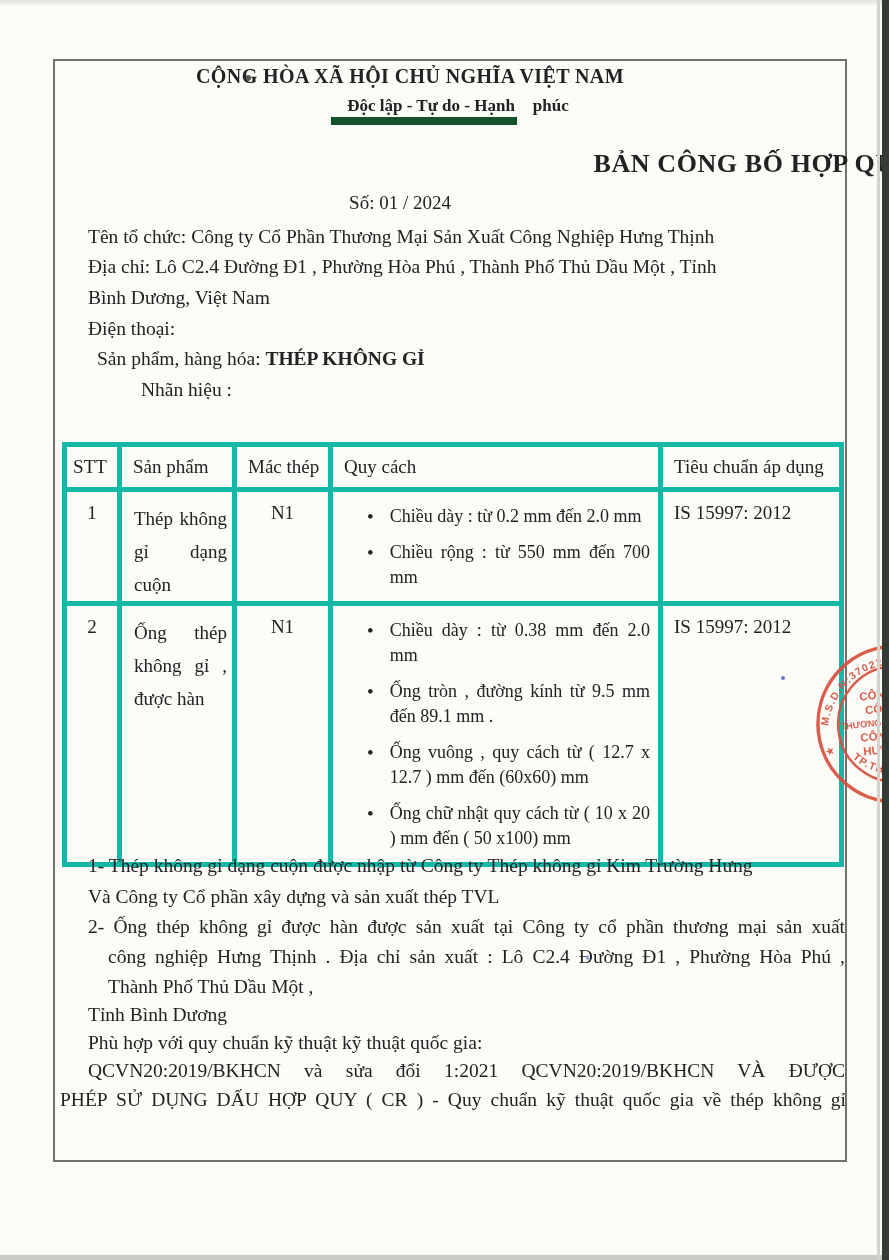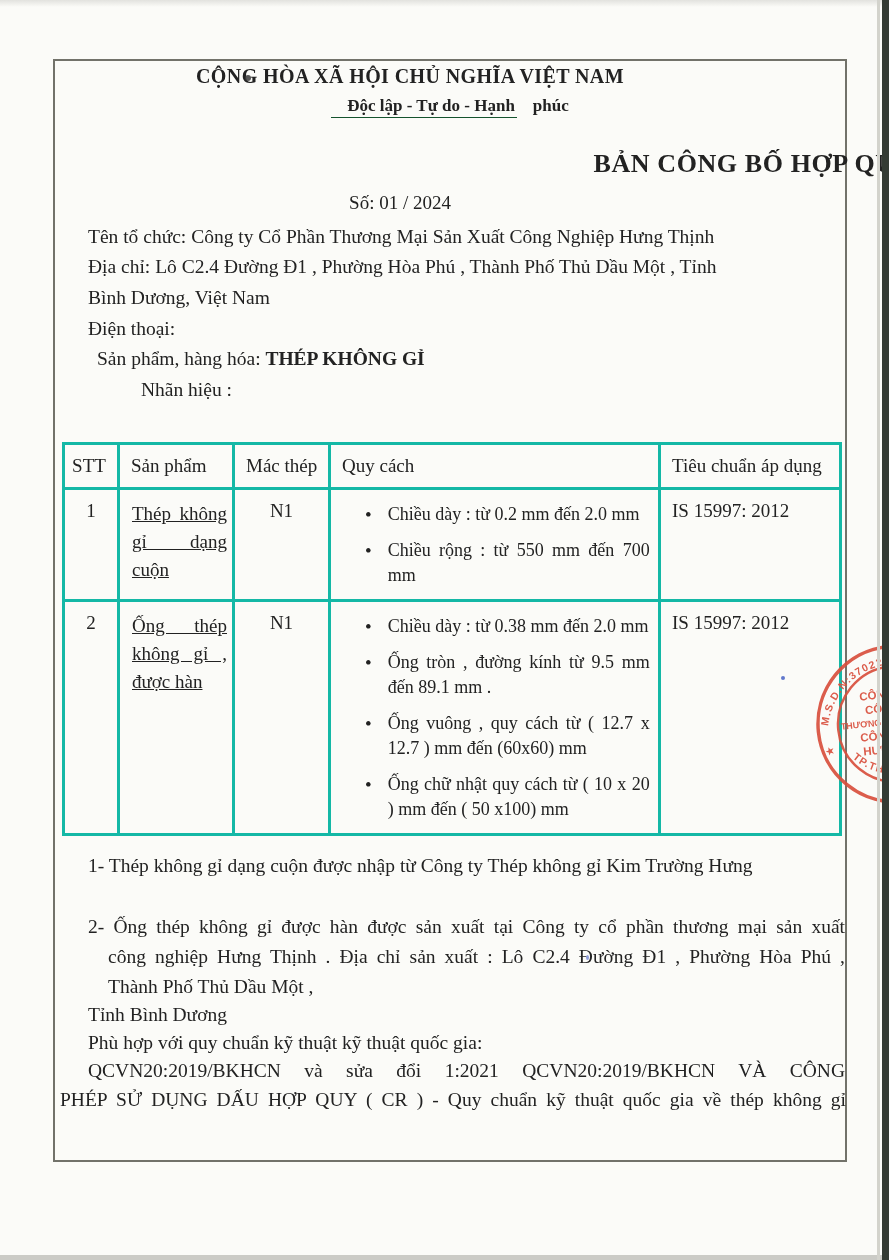--- a/index.html
+++ b/index.html
@@ -16,21 +16,21 @@
   .edge-right-light { position:absolute; top:0; right:9px; width:3px; height:100%; background:#d3d3cc; z-index:30; }
   .edge-right-dark  { position:absolute; top:0; right:0; width:7px; height:100%; background:#343b34; z-index:31; }
   
   .frame { position:absolute; left:53px; top:59px; width:794px; height:1103px;
            border:2px solid #72726a; }
   
   .nat-title { position:absolute; left:53px; top:65px; width:714px; text-align:center;
                font-weight:bold; font-size:20px; letter-spacing:.4px; }
   .motto { position:absolute; left:53px; top:96px; width:794px; text-align:center;
            font-weight:bold; font-size:17px; }
-  .motto-main { border-bottom:1px solid #14532d; padding:0 2px 2px 16px; }
+  .motto-main { border-bottom:8px solid #14532d; padding:0 2px 2px 16px; }
   .motto-tail { margin-left:16px; }
   .doc-title { position:absolute; left:53px; top:149px; width:861px; text-align:right;
                font-weight:bold; font-size:26px; letter-spacing:.6px; }
   .doc-number { position:absolute; left:53px; top:192px; width:694px; text-align:center;
                 font-size:19px; }
   
   .bline { position:absolute; font-size:19.5px; white-space:nowrap; }
   .l-org    { left:88px; top:226px; }
   .l-addr1  { left:88px; top:256px; }
   .l-addr2  { left:88px; top:287px; }
@@ -38,28 +38,28 @@
   .l-prod   { left:97px; top:348px; }
   .l-brand  { left:97px; top:379px;margin-left:44px; }
   .l-intro  { left:97px; top:410px; }
   .bold { font-weight:bold; }
   
   table.spec { position:absolute; left:62px; top:442px; width:777px;
                border-collapse:collapse; table-layout:fixed; }
   table.spec col.c1{width:55px} table.spec col.c2{width:115px}
   table.spec col.c3{width:96px} table.spec col.c4{width:330px}
   table.spec col.c5{width:181px}
-  table.spec th, table.spec td { border:3px solid #14b8a6; font-weight:normal;
+  table.spec th, table.spec td { border:5px solid #14b8a6; font-weight:normal;
                font-size:19px; vertical-align:top; }
   table.spec thead tr { height:45px; }
   table.spec th { vertical-align:middle; text-align:left; padding:2px 6px 2px 11px; }
   table.spec th.hc { text-align:center; padding-left:2px; }
   tr.r1 { height:97px; } tr.r2 { height:231px; }
   td.c-stt { text-align:center; padding-top:10px; }
-  td.c-sp  { padding:10px 5px 0 12px; text-align:justify; line-height:28px;text-decoration:underline; }
+  td.c-sp  { padding:10px 5px 0 12px; text-align:justify; line-height:33px; }
   td.c-mt  { text-align:center; padding-top:10px; }
   td.c-qc  { padding:12px 8px 0 34px; }
   td.c-tc  { padding:10px 4px 0 11px;border-radius:15px; }
   .bullet { display:flex; margin-bottom:11px; }
   .bullet::before { content:"•"; font-size:19px; line-height:25px; margin-right:16px; }
   .btext { width:262px; font-size:18px; line-height:25px; text-align:justify; }
   
   .nline { position:absolute; font-size:19.5px; white-space:nowrap; }
   .jl { white-space:normal; text-align:justify; text-align-last:justify; overflow:hidden; height:26px; }
   .n1 { left:88px;  top:855px; }
@@ -166,26 +166,27 @@
           <div class="bullet">
               <div class="btext">Ống chữ nhật quy cách từ ( 10 x 20 ) mm đến ( 50 x100) mm</div>
             </div>
         </td>
         <td class="c-tc">IS 15997: 2012</td>
       </tr>
     </tbody>
   </table>
 
   <div class="nline n1">1- Thép không gỉ dạng cuộn được nhập từ Công ty Thép không gỉ Kim Trường Hưng</div>
+  <div class="nline n2">Và Công ty Cổ phần xây dựng và sản xuất thép TVL</div>
   <div class="nline n3 jl">2- Ống thép không gỉ được hàn được sản xuất tại Công ty cổ phần thương mại sản xuất</div>
   <div class="nline n4 jl">công nghiệp Hưng Thịnh . Địa chỉ sản xuất : Lô C2.4 Đường Đ1 , Phường Hòa Phú ,</div>
   <div class="nline n5">Thành Phố Thủ Dầu Một ,</div>
   <div class="nline n6">Tỉnh Bình Dương</div>
   <div class="nline n7">Phù hợp với quy chuẩn kỹ thuật kỹ thuật quốc gia:</div>
-  <div class="nline n8 jl">QCVN20:2019/BKHCN và sửa đổi 1:2021 QCVN20:2019/BKHCN VÀ CÔNG</div>
+  <div class="nline n8 jl">QCVN20:2019/BKHCN và sửa đổi 1:2021 QCVN20:2019/BKHCN VÀ ĐƯỢC</div>
   <div class="nline n9 jl">PHÉP SỬ DỤNG DẤU HỢP QUY ( CR ) -  Quy chuẩn kỹ thuật quốc gia về thép không gỉ</div>
 
   <svg class="stamp" viewBox="0 0 170 170" aria-hidden="true">
     <defs>
       <path id="arcTop" d="M 16 94 A 69 69 0 0 1 154 94"></path>
       <path id="arcBot" d="M 22 82 A 64 64 0 0 0 148 82"></path>
     </defs>
     <circle class="s-ring-outer" cx="85" cy="85" r="78"></circle>
     <circle class="s-ring-inner" cx="85" cy="85" r="58"></circle>
     <text class="s-arc"><textPath href="#arcTop" startOffset="14">M.S.D.N:3702266</textPath></text>

